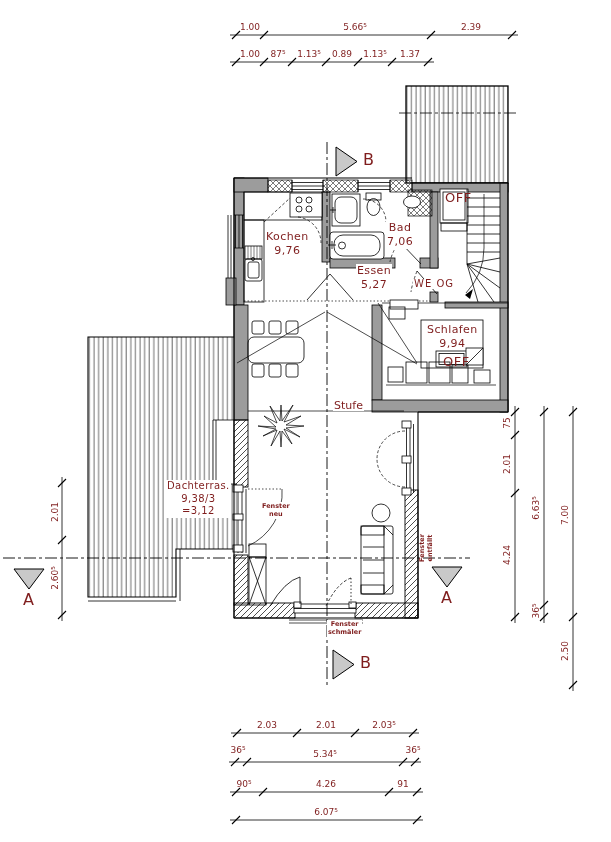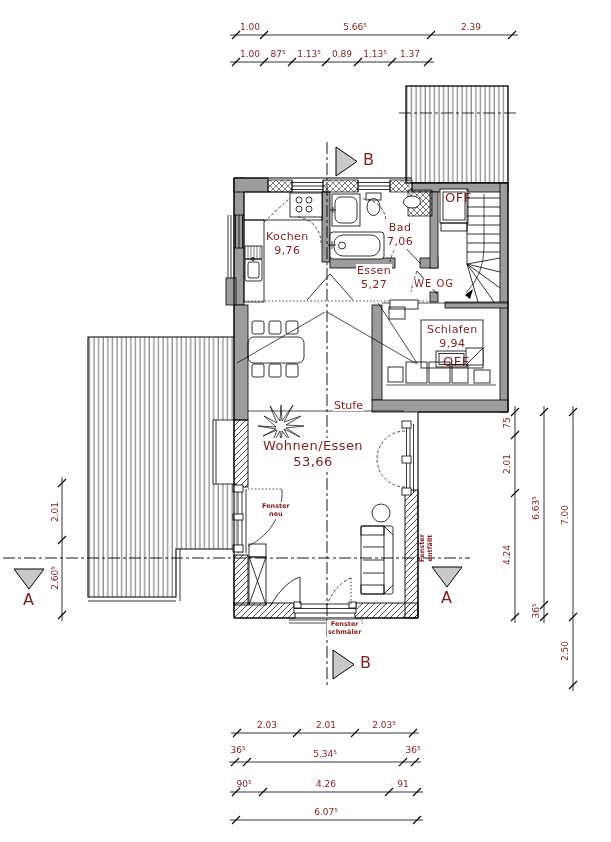--- a/index.html
+++ b/index.html
@@ -308,23 +308,24 @@
   <span style="display:block">7,06</span>
 </div>
 <div class="room" style="left:356px;top:264px">
   <span style="display:block">Essen</span>
   <span style="display:block">5,27</span>
 </div>
 <div class="room" style="left:426px;top:323px;background:transparent">
   <span style="display:block">Schlafen</span>
   <span style="display:block">9,94</span>
 </div>
-<div class="room big" style="left:262px;top:438px">
-  <span style="display:block">Wohnen/Essen</span>
-  <span style="display:block">53,66</span>
+<div class="room small" style="left:166px;top:480px">
+  <span style="display:block">Dachterras.</span>
+  <span style="display:block">9,38/3</span>
+  <span style="display:block">=3,12</span>
 </div>
 
 <span class="stufe" style="left:333px;top:400px">Stufe</span>
 <div class="ann" style="left:261px;top:502px">
   <span style="display:block">Fenster</span>
   <span style="display:block">neu</span>
 </div>
 <div class="ann" style="left:327px;top:620px">
   <span style="display:block">Fenster</span>
   <span style="display:block">schmäler</span>

